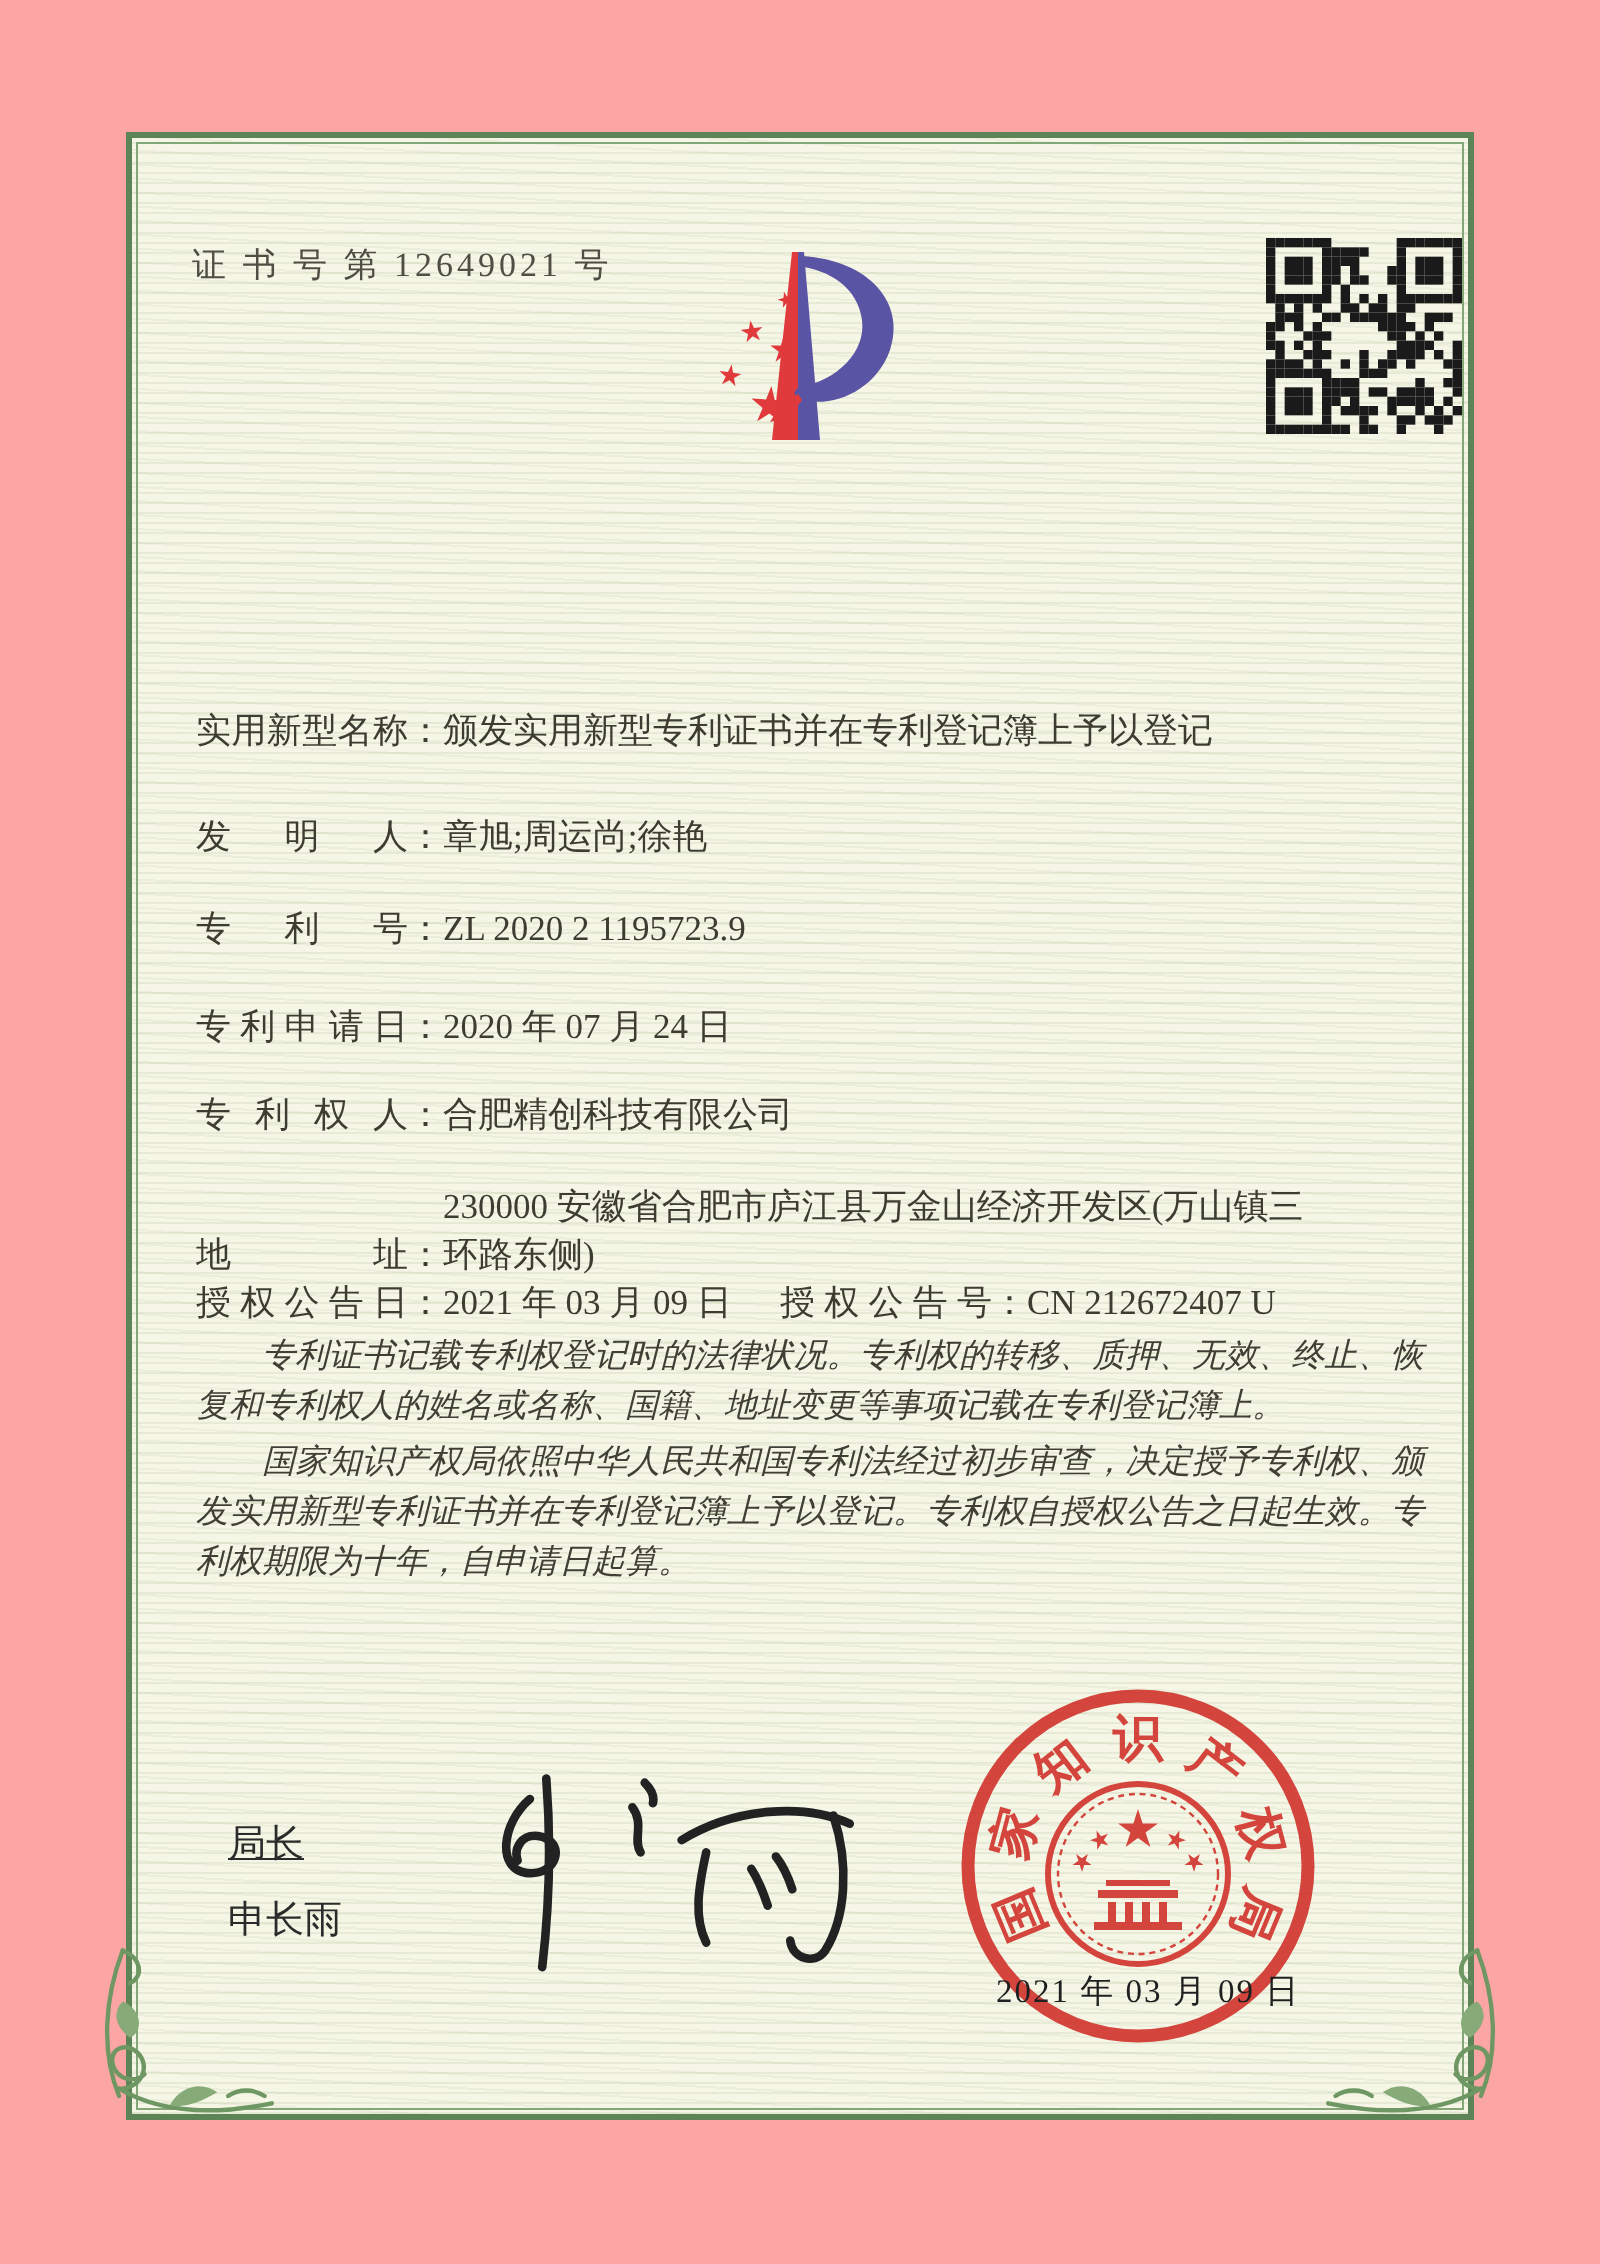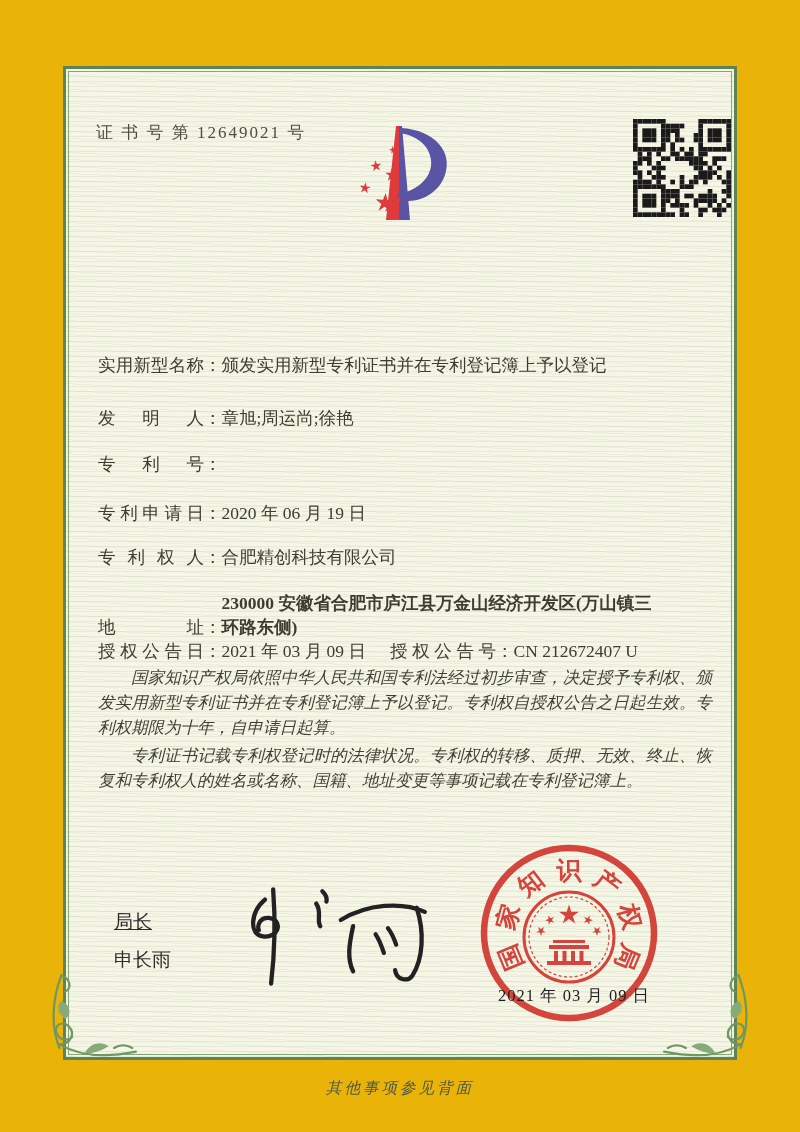--- a/index.html
+++ b/index.html
@@ -1,36 +1,36 @@
 <!DOCTYPE html>
 <html><head>
 <meta charset="utf-8">
 <style>
   html,body{margin:0;padding:0;background:#ffffff;}
-  .page{position:relative;width:800px;height:1132px;background:#eab308;overflow:hidden;
+  .page{position:relative;width:800px;height:1132px;background:#fca5a5;overflow:hidden;
         font-family:"Liberation Serif","DejaVu Serif",serif;color:#3c3c30;}
   
   .frame{position:absolute;left:63px;top:66px;width:668px;height:988px;
          border:3px solid #5d8456;
          background-color:#f6f6e7;
          background-image:
            repeating-linear-gradient(0deg, rgba(150,170,120,.16) 0 1px, transparent 1px 5px),
            repeating-linear-gradient(3deg, rgba(150,170,120,.10) 0 1px, transparent 1px 7px);}
   .frame::before{content:'';position:absolute;inset:2px;border:1px solid #83a776;pointer-events:none;}
   .cert-no{position:absolute;left:30px;top:52px;font-size:17px;letter-spacing:2px;color:#4e4e44;}
   .logo{position:absolute;left:277px;top:50px;width:120px;height:107px;}
   .qr{position:absolute;left:567px;top:50px;width:98px;height:98px;}
   .title{position:absolute;left:0;top:172px;width:100%;text-align:center;
          font-size:40px;font-weight:600;letter-spacing:13px;color:#2a2a22;text-indent:13px;}
   .fields{position:absolute;left:32px;top:284px;width:614px;font-size:17.5px;line-height:24px;}
   .f-row{position:absolute;left:0;display:flex;align-items:flex-end;}
   .f-label{display:inline-block;width:106px;text-align:justify;text-align-last:justify;flex:0 0 106px;}
   .f-colon{flex:0 0 14px;}
   .f-value{display:inline-block;}
-  .addr .f-value{width:438px;font-weight:bold;}
+  .addr .f-value{width:438px;}
   .grant-pair{display:flex;align-items:flex-start;}
   .grant2{position:absolute;left:292px;top:0;}
   .paras{position:absolute;left:32px;top:596px;width:614px;font-size:16.5px;line-height:25px;
          color:#3f3f35;font-style:italic;text-align:justify;}
   .paras p{margin:0 0 3px 0;text-indent:2em;}
   .signer-title{position:absolute;left:48px;top:840px;font-size:19px;
                 font-family:"Liberation Sans","DejaVu Sans",sans-serif;color:#2b2b2b;text-decoration:underline;}
   .signer-name{position:absolute;left:48px;top:878px;font-size:19px;
                font-family:Liberation Sans, sans-serif;color:#2b2b2b;}
   .signature{position:absolute;left:160px;top:816px;width:205px;height:108px;}
@@ -322,25 +322,26 @@
           <span class="f-value">颁发实用新型专利证书并在专利登记簿上予以登记</span>
       </div>
       <div class="f-row" style="top:53px">
         <span class="f-label">发明人</span>
           <span class="f-colon">：</span>
           <span class="f-value">章旭;周运尚;徐艳</span>
       </div>
       <div class="f-row" style="top:99px">
         <span class="f-label">专利号</span>
           <span class="f-colon">：</span>
+          <span class="f-value">ZL 2020 2 1195723.9</span>
       </div>
       <div class="f-row" style="top:148px">
         <span class="f-label">专利申请日</span>
           <span class="f-colon">：</span>
-          <span class="f-value">2020 年 06 月 19 日</span>
+          <span class="f-value">2020 年 07 月 24 日</span>
       </div>
       <div class="f-row" style="top:192px">
         <span class="f-label">专利权人</span>
           <span class="f-colon">：</span>
           <span class="f-value">合肥精创科技有限公司</span>
       </div>
       <div class="f-row addr" style="top:238px">
         <span class="f-label">地址</span>
           <span class="f-colon">：</span>
           <span class="f-value">230000 安徽省合肥市庐江县万金山经济开发区(万山镇三环路东侧)</span>
@@ -353,22 +354,22 @@
         </span>
         <span class="grant-pair grant2">
           <span class="f-label">授权公告号</span>
             <span class="f-colon">：</span>
             <span class="f-value">CN 212672407 U</span>
         </span>
       </div>
     </div>
 
     <div class="paras">
+      <p>专利证书记载专利权登记时的法律状况。专利权的转移、质押、无效、终止、恢复和专利权人的姓名或名称、国籍、地址变更等事项记载在专利登记簿上。</p>
       <p>国家知识产权局依照中华人民共和国专利法经过初步审查，决定授予专利权、颁发实用新型专利证书并在专利登记簿上予以登记。专利权自授权公告之日起生效。专利权期限为十年，自申请日起算。</p>
-      <p>专利证书记载专利权登记时的法律状况。专利权的转移、质押、无效、终止、恢复和专利权人的姓名或名称、国籍、地址变更等事项记载在专利登记簿上。</p>
     </div>
 
     <div class="signer-title">局长</div>
     <div class="signer-name">申长雨</div>
 
     <svg class="signature" viewBox="0 0 200 105">
       <path class="sig-stroke" d="M38,14 C24,26 22,48 36,50 C52,52 56,34 42,32 C34,31 30,38 32,44"></path>
       <path class="sig-stroke" d="M46,4 C48,30 48,62 44,96"></path>
       <path class="sig-stroke" d="M88,18 C94,26 88,34 92,40"></path>
       <path class="sig-stroke" d="M94,6 C97,9 99,12 98,16"></path>
@@ -423,14 +424,13 @@
       <path class="fl-stroke" d="M100,92 C66,99 38,97 16,84"></path>
       <path class="fl-stroke" d="M16,88 C6,64 8,34 18,8"></path>
       <path class="fl-stroke" d="M16,84 C28,84 34,72 26,64 C18,57 8,64 14,74 C18,80 26,80 30,76"></path>
       <path class="fl-leaf" d="M44,93 C50,82 62,80 70,86 C60,92 50,95 44,93 Z"></path>
       <path class="fl-leaf" d="M18,36 C28,40 30,52 22,56 C14,50 12,42 18,36 Z"></path>
       <path class="fl-stroke" d="M18,8 C28,12 30,22 22,26"></path>
       <path class="fl-stroke" d="M76,88 C82,84 90,84 96,88"></path>
     </svg>
   </div>
 
-  <div class="back-note">其他事项参见背面</div>
 </div>
 
 </body></html>

